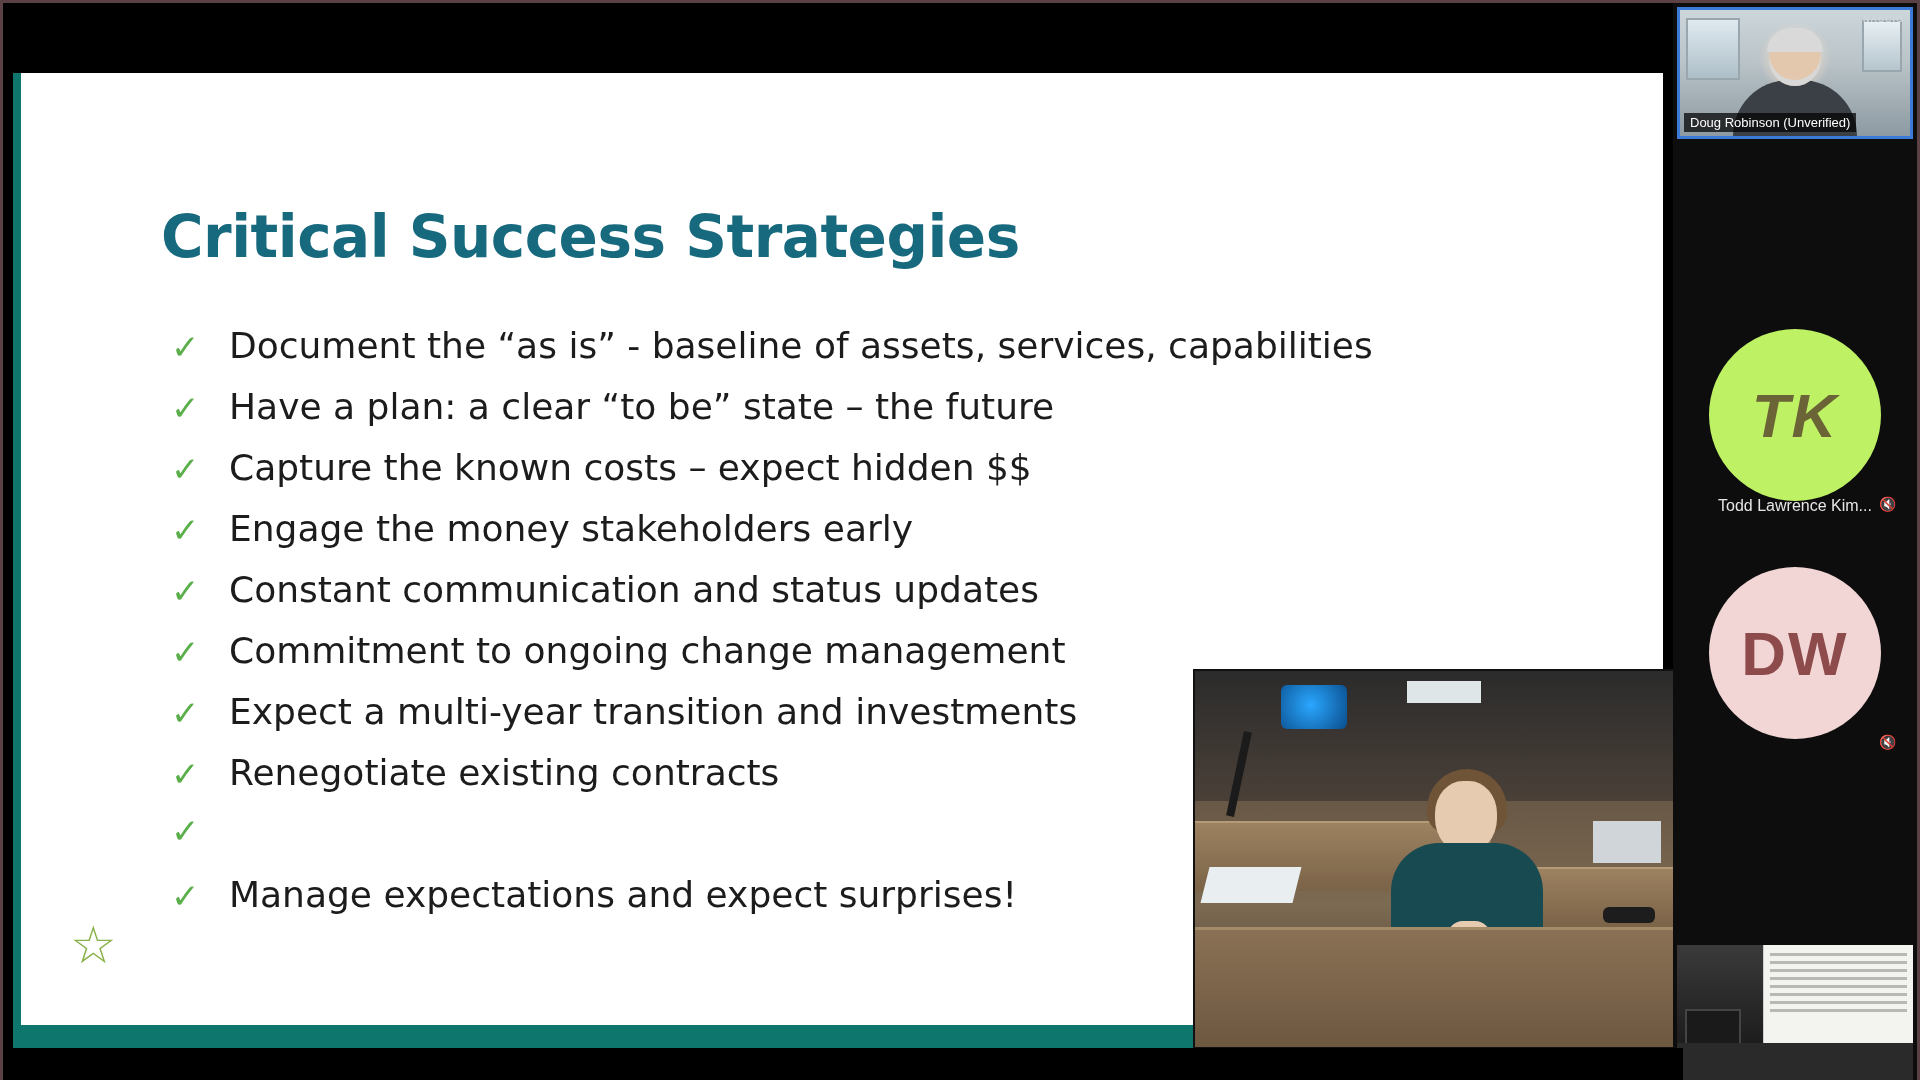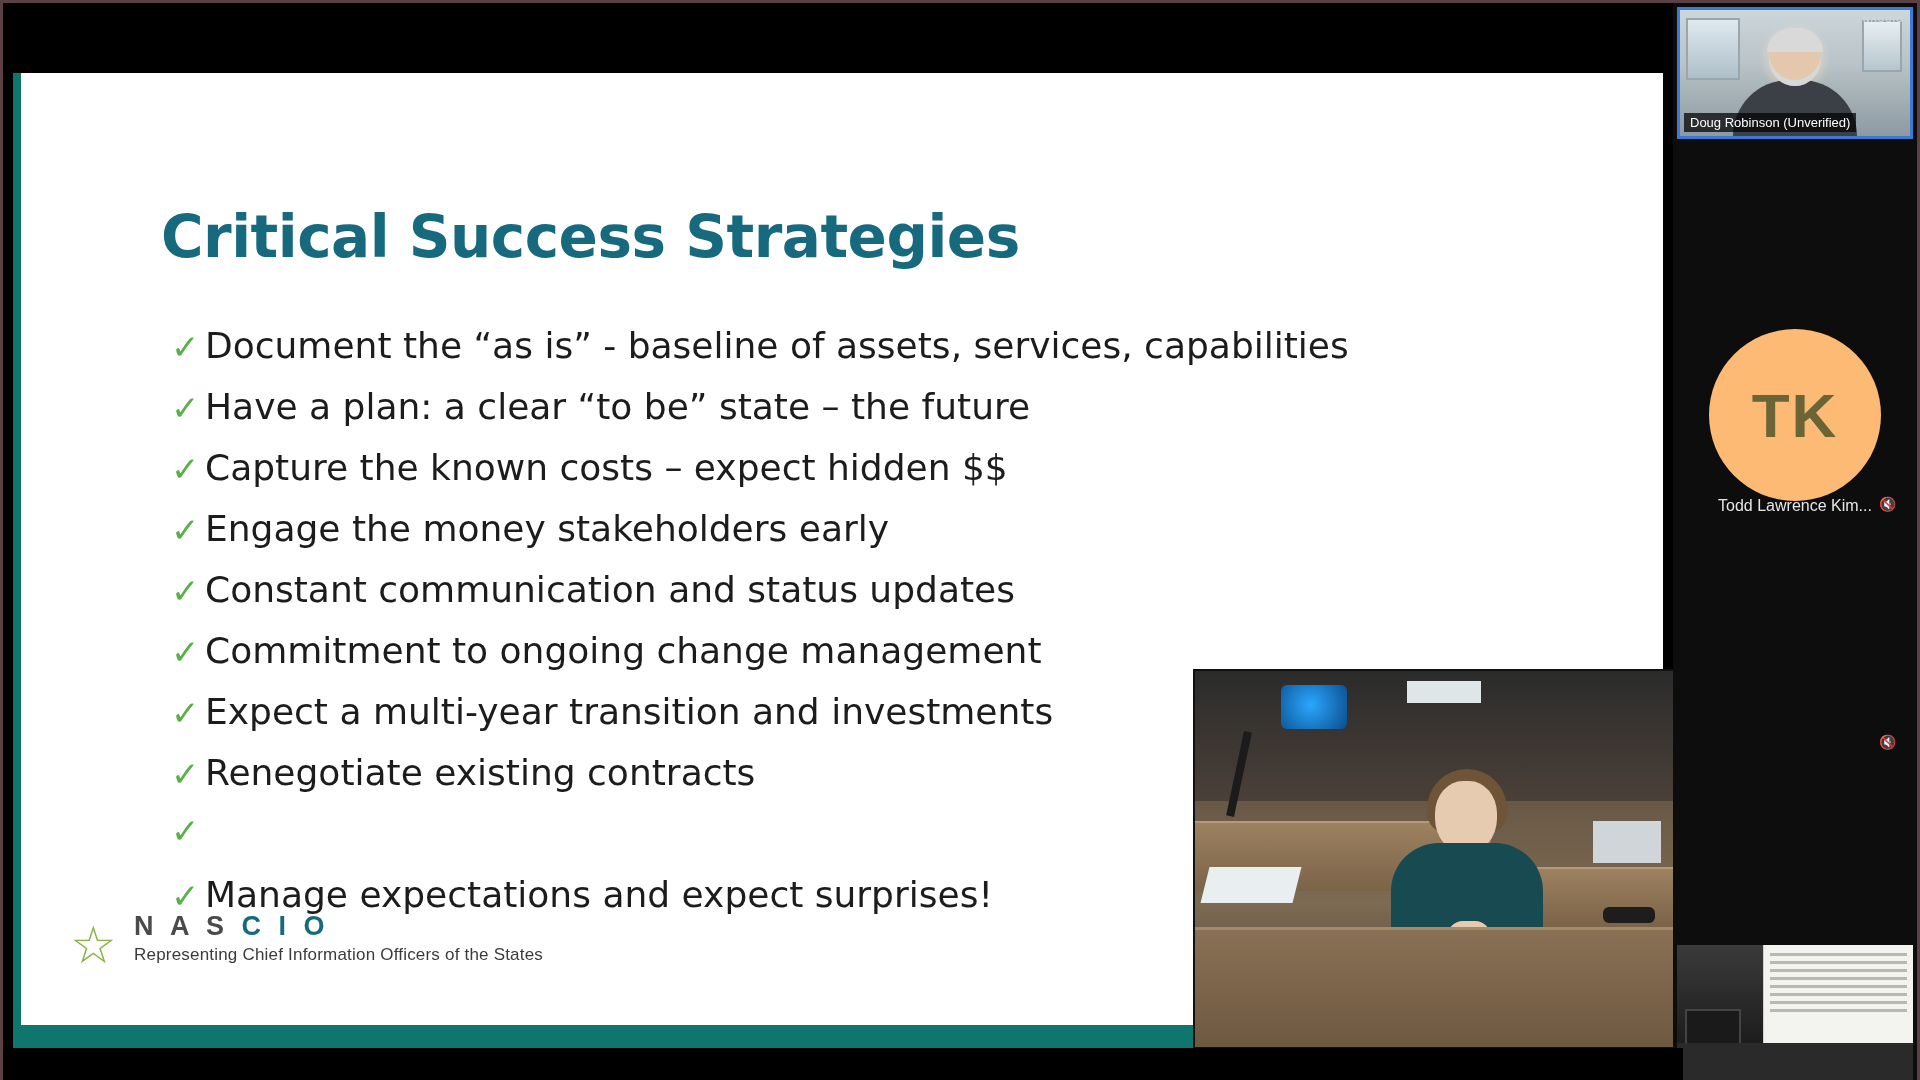--- a/index.html
+++ b/index.html
@@ -66,21 +66,21 @@
   .check {
     display: inline-block;
     width: 34px;
     min-width: 34px;
     color: #5aaf4a;
     font-size: 34px;
     line-height: 1;
     font-weight: bold;
     transform: translateY(1px);
   }
-  .bullet-text { display: inline-block; }
+  .bullet-text { display: inline-block; margin-left: 24px; }
 
   
   .logo-wrap {
     position: absolute;
     left: 45px; bottom: 58px;
     display: flex;
     align-items: flex-end;
   }
   .logo-star {
     width: 62px; height: 62px;
@@ -449,27 +449,20 @@
           </div>
           <div class="bullet">
             <span class="check">✓</span>
             <span class="bullet-text">Manage expectations and expect surprises!</span>
           </div>
         </div>
 
         <div class="logo-wrap">
           <div class="logo-star">
             <span class="star">☆</span>
-          </div>
-          <div class="logo-text-block">
-            <div class="logo-nascio">
-              <span class="na">N A S</span>
-              <span class="cio">C I O</span>
-            </div>
-            <div class="logo-tag">Representing Chief Information Officers of the States</div>
           </div>
         </div>
 
       </div>
     </div>
 
     <div class="pip">
       <div class="pip-bg"></div>
       <div class="pip-wall"></div>
       <div class="pip-screen"></div>
@@ -495,26 +488,27 @@
         <div class="speaker-window"></div>
         <div class="speaker-window2"></div>
         <div class="speaker-body"></div>
         <div class="speaker-head"></div>
         <div class="speaker-hair"></div>
         <div class="speaker-logo">NASCIO</div>
         <div class="speaker-name">Doug Robinson (Unverified)</div>
       </div>
 
       <div class="avatar-tile" id="tile-tk">
-        <div class="avatar-circle" style="background:#fdba74;color:#6b6436;">TK</div>
+        <div class="avatar-circle" style="background:#bef264;color:#6b6436;font-style:italic;">TK</div>
         <div class="avatar-label">Todd Lawrence Kim...</div>
         <div class="mic-muted">🔇</div>
       </div>
 
       <div class="avatar-tile" id="tile-dw">
+        <div class="avatar-circle" style="background:#f2d6d6;color:#8d4b4b;">DW</div>
         <div class="avatar-label"></div>
         <div class="mic-muted">🔇</div>
       </div>
 
       <div class="partial-video">
         <div class="partial-doc">
           <div class="partial-doc-lines">
             <i></i>
               <i></i>
               <i></i>

